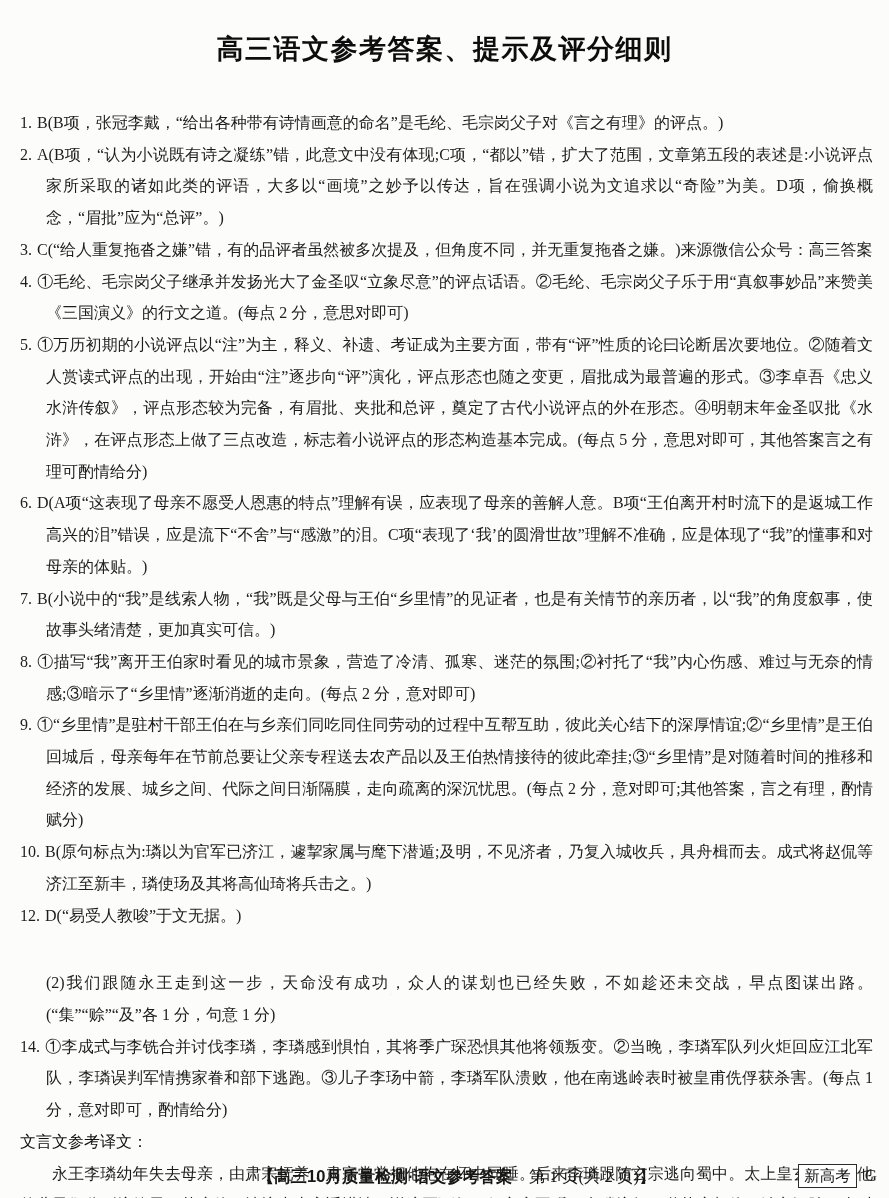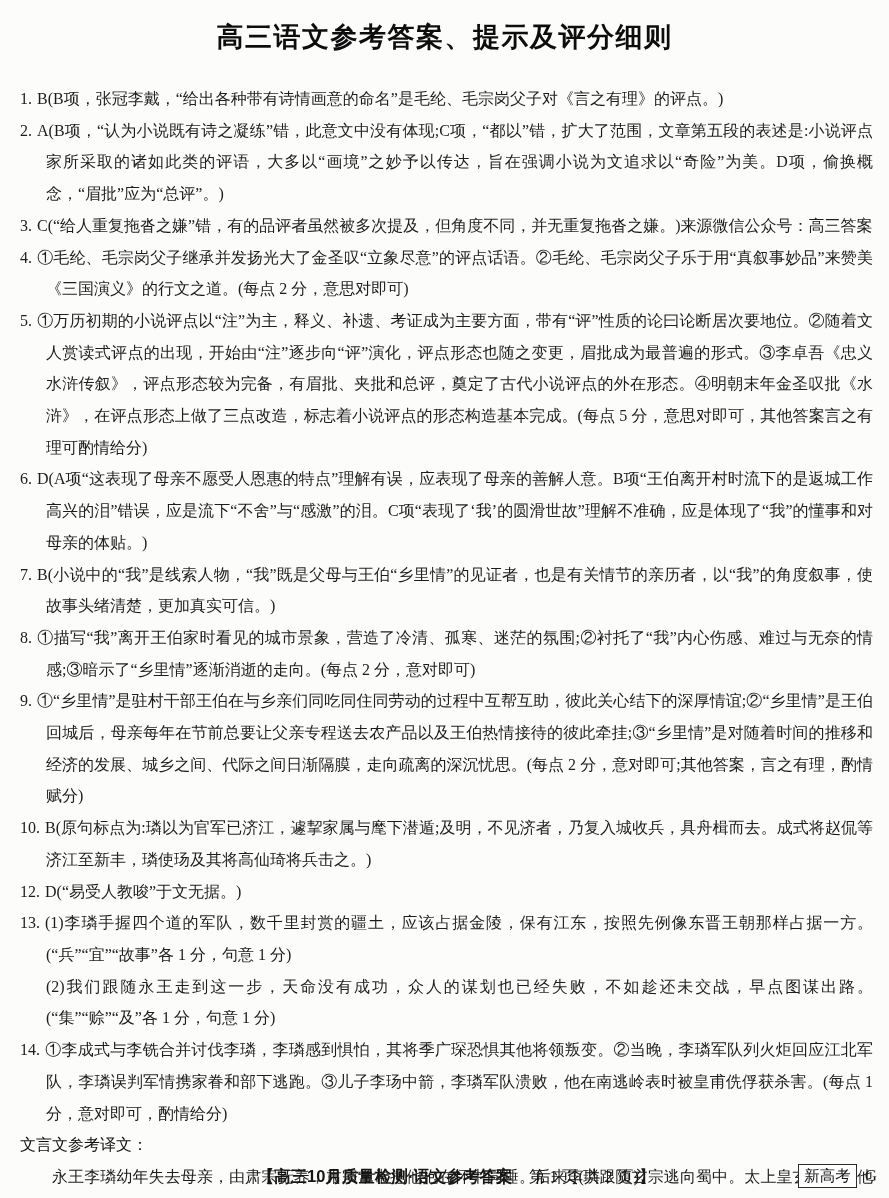--- a/index.html
+++ b/index.html
@@ -11,21 +11,21 @@
     background-image:
       radial-gradient(circle at 18% 32%, rgba(120,120,120,0.05) 0 1px, transparent 2px),
       radial-gradient(circle at 72% 61%, rgba(120,120,120,0.045) 0 1px, transparent 2px),
       radial-gradient(circle at 44% 83%, rgba(120,120,120,0.04) 0 1px, transparent 2px);
     color:#1d1d1d;
     font-family:"Liberation Serif", serif;
     overflow:hidden;
     box-sizing:border-box;
   }
   .title{
-    margin:4px;
+    margin:16px;
     padding-top:15px;
     text-align:center;
     font-family:"Liberation Sans", sans-serif;
     font-weight:700;
     font-size:27px;
     letter-spacing:1.5px;
     color:#0d0d0d;
   }
   .content{
     padding:24px 16px 0 20px;
@@ -34,20 +34,21 @@
     text-align:justify;
   }
   .item{
     padding-left:26px;
     text-indent:-26px;
   }
   .item .num{ margin-right:5px; }
   .item.sub{
     padding-left:26px;
     text-indent:0;
+    margin-top:36px;
   }
   .section-heading{
     font-family:"Liberation Sans", sans-serif;
     font-weight:400;
     color:#111;
   }
   .translation{ text-indent:2em; margin:0; }
   .footer{
     position:absolute;
     left:0;right:0;bottom:8px;
@@ -109,21 +110,20 @@
 
     <div class="item"><span class="num">8.</span><span>①描写“我”离开王伯家时看见的城市景象，营造了冷清、孤寒、迷茫的氛围;②衬托了“我”内心伤感、难过与无奈的情感;③暗示了“乡里情”逐渐消逝的走向。(每点 2 分，意对即可)</span></div>
 
     <div class="item"><span class="num">9.</span><span>①“乡里情”是驻村干部王伯在与乡亲们同吃同住同劳动的过程中互帮互助，彼此关心结下的深厚情谊;②“乡里情”是王伯回城后，母亲每年在节前总要让父亲专程送去农产品以及王伯热情接待的彼此牵挂;③“乡里情”是对随着时间的推移和经济的发展、城乡之间、代际之间日渐隔膜，走向疏离的深沉忧思。(每点 2 分，意对即可;其他答案，言之有理，酌情赋分)</span></div>
 
     <div class="item"><span class="num">10.</span><span>B(原句标点为:璘以为官军已济江，遽挈家属与麾下潜遁;及明，不见济者，乃复入城收兵，具舟楫而去。成式将赵侃等济江至新丰，璘使玚及其将高仙琦将兵击之。)</span></div>
 
 
     <div class="item"><span class="num">12.</span><span>D(“易受人教唆”于文无据。)</span></div>
 
-    <div class="item"><span class="num">13.</span><span>(1)李璘手握四个道的军队，数千里封赏的疆土，应该占据金陵，保有江东，按照先例像东晋王朝那样占据一方。(“兵”“宜”“故事”各 1 分，句意 1 分)</span></div>
 
     <div class="item sub"><span>(2)我们跟随永王走到这一步，天命没有成功，众人的谋划也已经失败，不如趁还未交战，早点图谋出路。(“集”“赊”“及”各 1 分，句意 1 分)</span></div>
 
     <div class="item"><span class="num">14.</span><span>①李成式与李铣合并讨伐李璘，李璘感到惧怕，其将季广琛恐惧其他将领叛变。②当晚，李璘军队列火炬回应江北军队，李璘误判军情携家眷和部下逃跑。③儿子李玚中箭，李璘军队溃败，他在南逃岭表时被皇甫侁俘获杀害。(每点 1 分，意对即可，酌情给分)</span></div>
 
     <div class="section-heading">文言文参考译文：</div>
 
     <p class="translation"><span>永王李璘幼年失去母亲，由肃宗抚养，肃宗常常把他抱在怀中同睡。后来李璘跟随玄宗逃向蜀中。太上皇玄宗任命他的儿子们分别统管天下节度使，谏议大夫高适进谏，说这不可行，但玄宗不听。李璘统领四道节度都使，镇守江陵。当时江、淮地区所征收的租赋都积聚于江陵，李璘招募数万名勇士，每日耗资巨大。李璘从小长于深宫之中，不懂人间世事。儿子襄城王李玚勇武有力，喜好用兵，又有薛镠等人为谋士，认为当今天下大乱，只有南方富有，未遭破坏。</span></p>
 
   </div>

